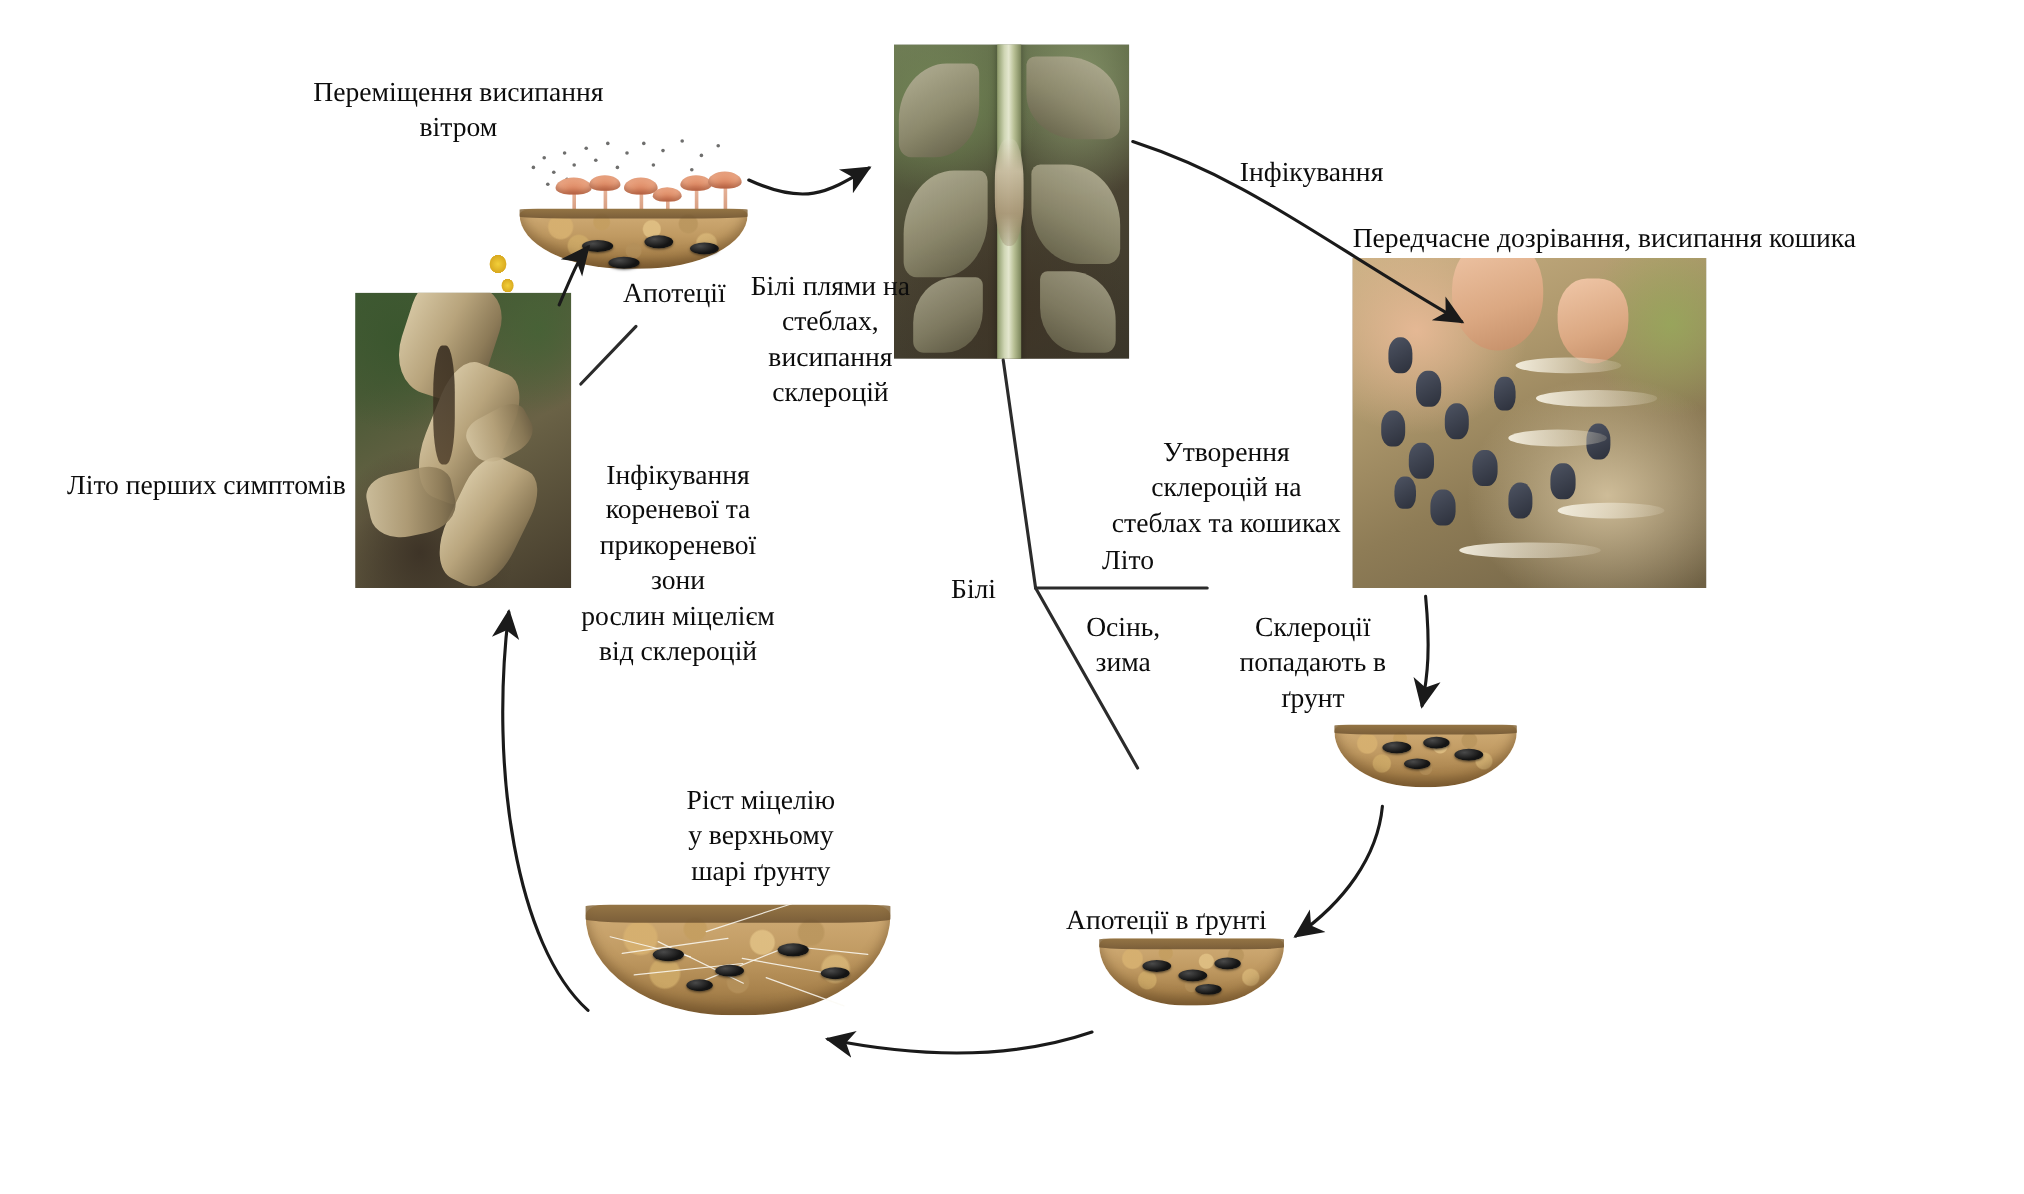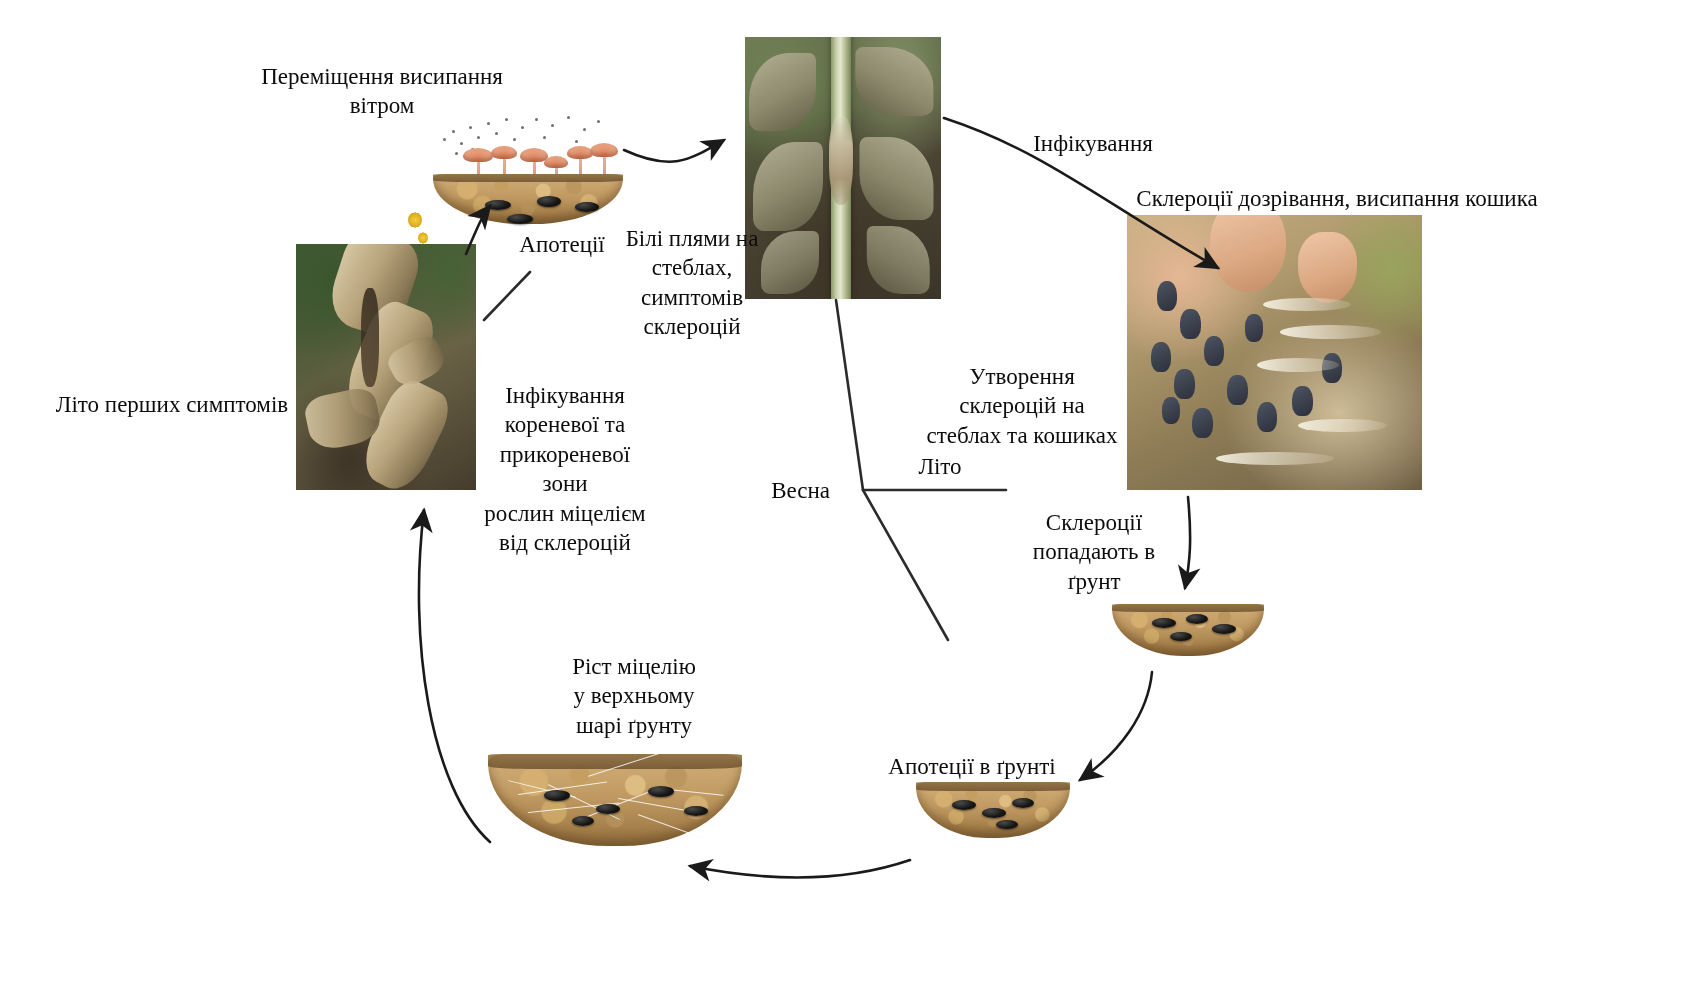--- a/index.html
+++ b/index.html
@@ -335,46 +335,48 @@
       <path d="M530,272 L484,320"></path>
     </g>
   </svg>
 
 
   <div class="lbl" style="left:232px; top:62px; width:300px; font-size:23px;">Переміщення висипання
 вітром</div>
 
   <div class="lbl" style="left:998px; top:129px; width:190px; font-size:23px;">Інфікування</div>
 
-  <div class="lbl" style="left:1102px; top:184px; width:470px; font-size:23px;">Склероції дозрівання, висипання кошика</div>
+  <div class="lbl" style="left:1102px; top:184px; width:470px; font-size:23px;">Передчасне дозрівання, висипання кошика</div>
 
   <div class="lbl" style="left:472px; top:230px; width:180px; font-size:23px;">Апотеції</div>
 
   <div class="lbl" style="left:608px; top:224px; width:168px; font-size:23px;">Білі плями на
 стеблах,
-симптомів
+висипання
 склероцій</div>
 
   <div class="lbl" style="left:36px; top:390px; width:272px; font-size:23px;">Літо перших симптомів</div>
 
   <div class="lbl" style="left:472px; top:381px; width:186px; font-size:23px;">Інфікування
 кореневої та
 прикореневої
 зони
 рослин міцелієм
 від склероцій</div>
 
   <div class="lbl" style="left:910px; top:362px; width:224px; font-size:23px;">Утворення
 склероцій на
 стеблах та кошиках</div>
 
-  <div class="lbl" style="left:700px; top:476px; width:130px; font-size:23px; text-align:right;">Весна</div>
+  <div class="lbl" style="left:700px; top:476px; width:130px; font-size:23px; text-align:right;">Білі</div>
 
   <div class="lbl" style="left:880px; top:452px; width:120px; font-size:23px;">Літо</div>
 
+  <div class="lbl" style="left:876px; top:508px; width:120px; font-size:23px;">Осінь,
+зима</div>
 
   <div class="lbl" style="left:1004px; top:508px; width:180px; font-size:23px;">Склероції
 попадають в
 ґрунт</div>
 
   <div class="lbl" style="left:862px; top:752px; width:220px; font-size:23px;">Апотеції в ґрунті</div>
 
   <div class="lbl" style="left:532px; top:652px; width:204px; font-size:23px;">Ріст міцелію
 у верхньому
 шарі ґрунту</div>

